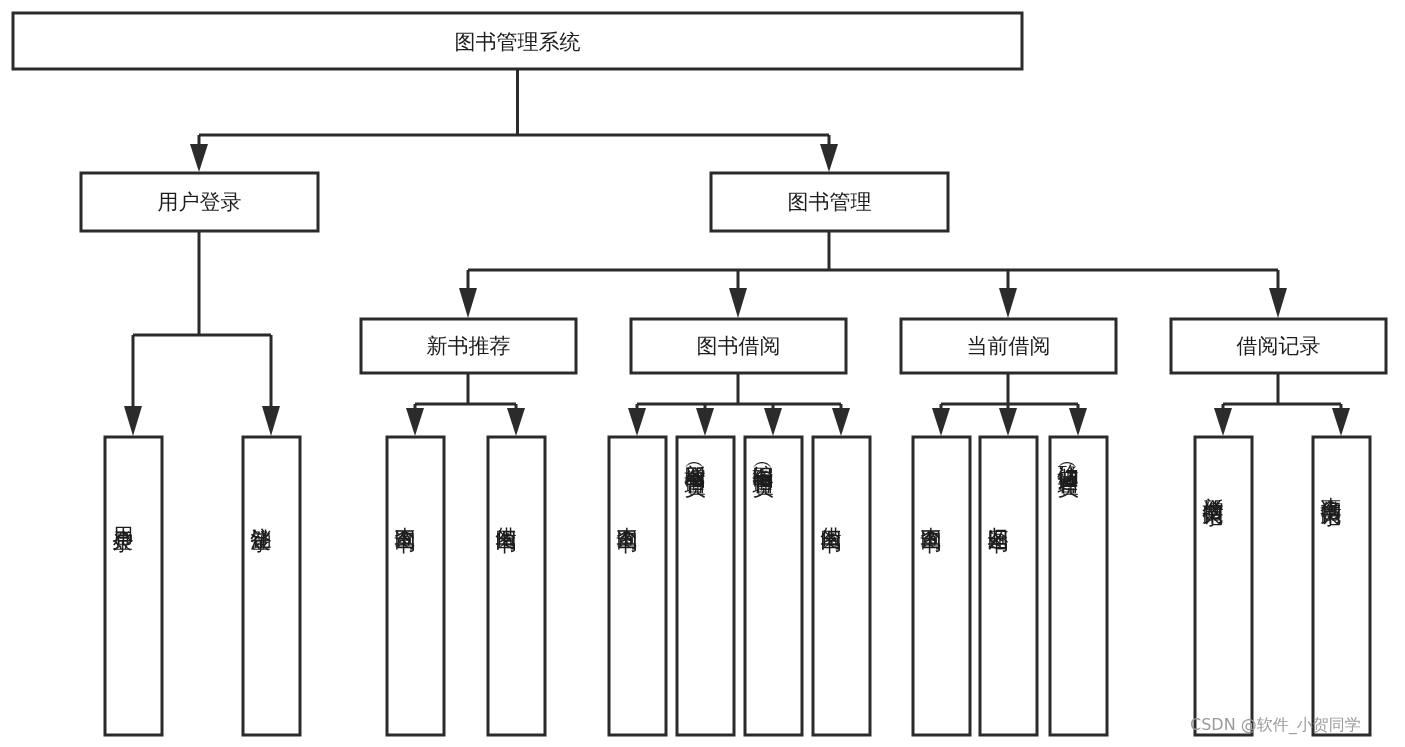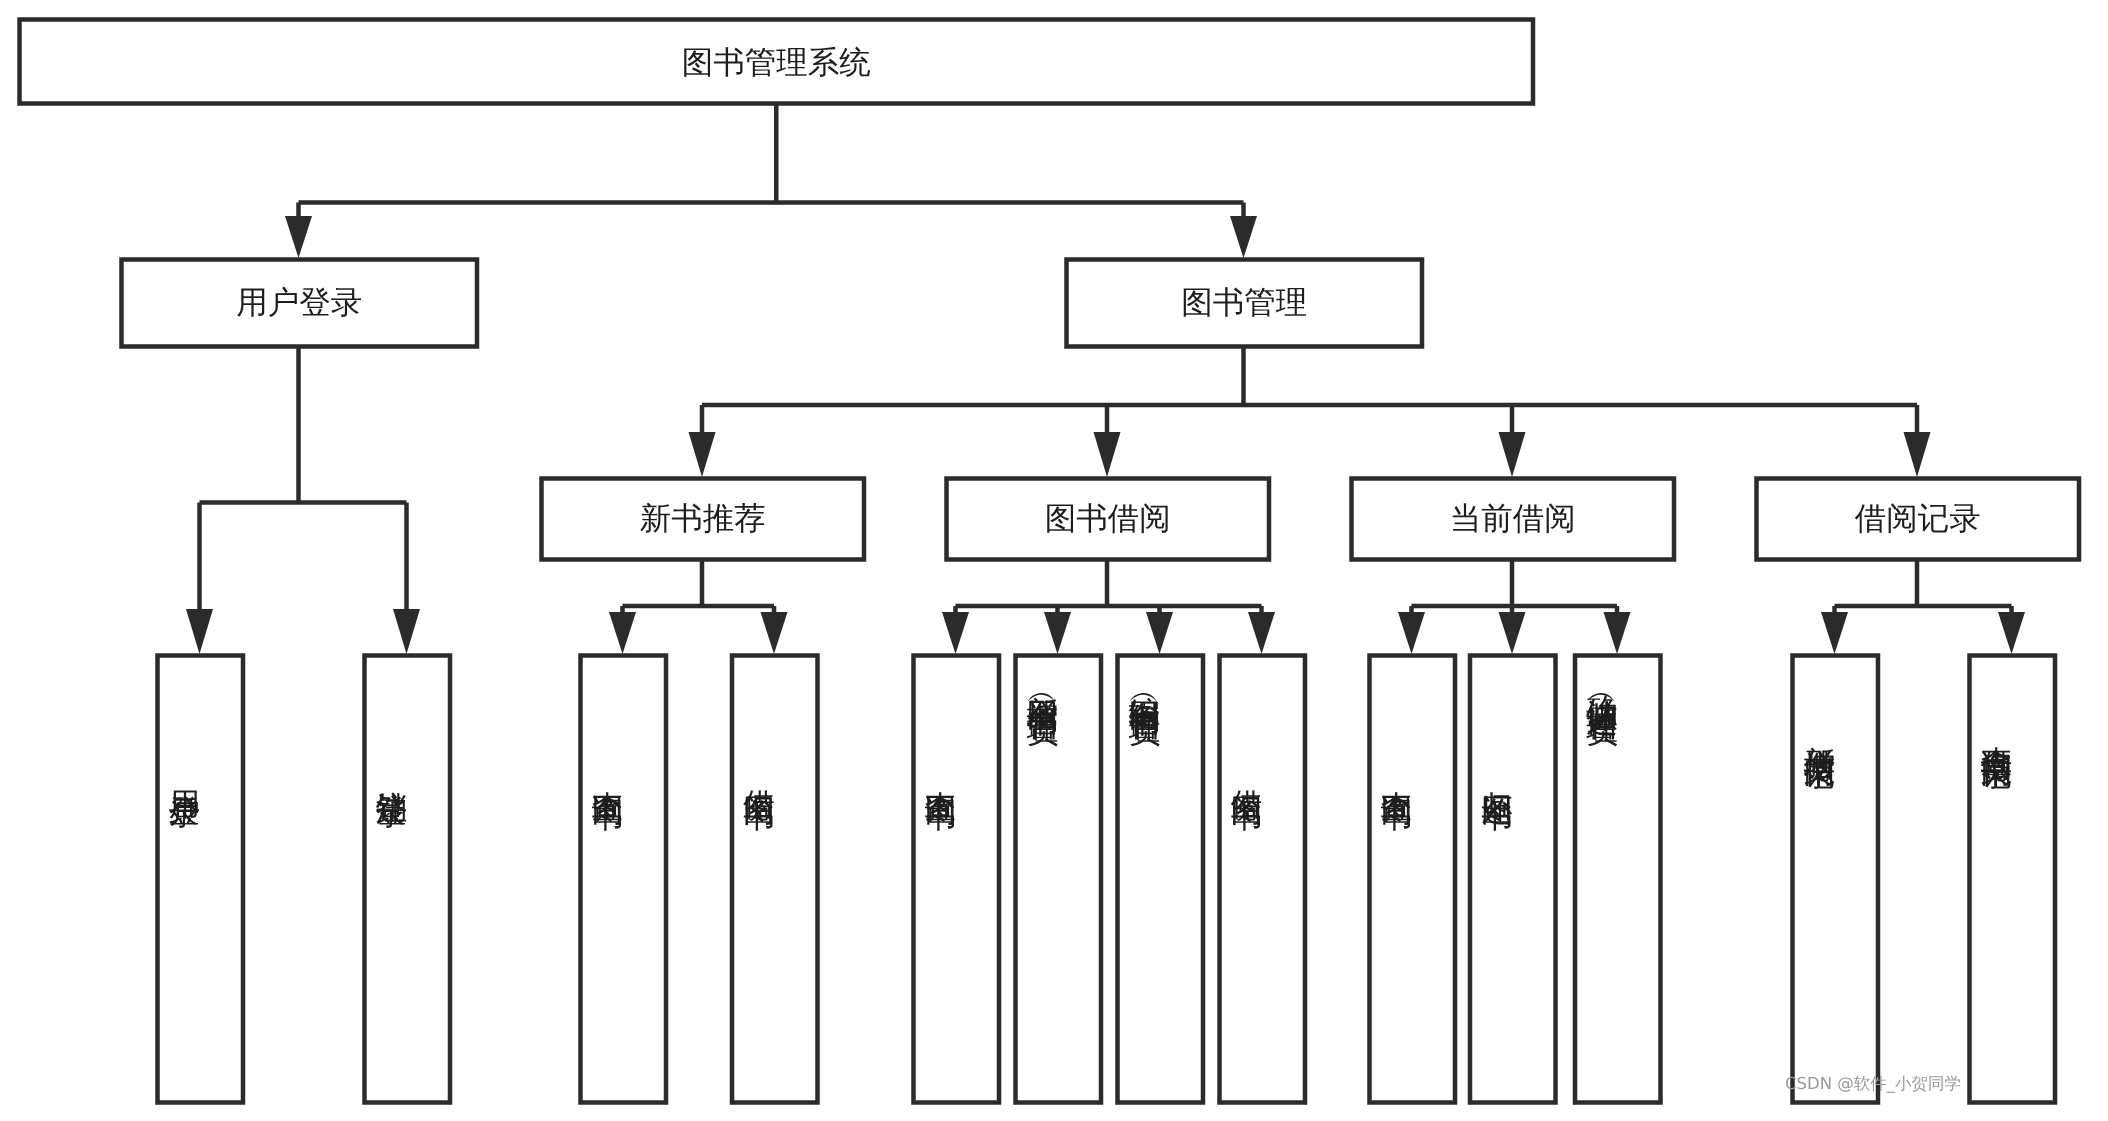--- a/index.html
+++ b/index.html
@@ -59,21 +59,21 @@
     text-orientation: upright;
     letter-spacing: 2px;
     line-height: 1;
     white-space: nowrap;
     text-align: left;
     user-select: none;
   }
   .watermark {
     position: absolute;
     font-family: "DejaVu Sans", "Liberation Sans", sans-serif;
-    font-size: 11px;
+    font-size: 16px;
     color: #9a9a9a;
     white-space: nowrap;
     user-select: none;
   }
 </style>
 </head>
 <body>
 
 <div id="diagram-root">
 

